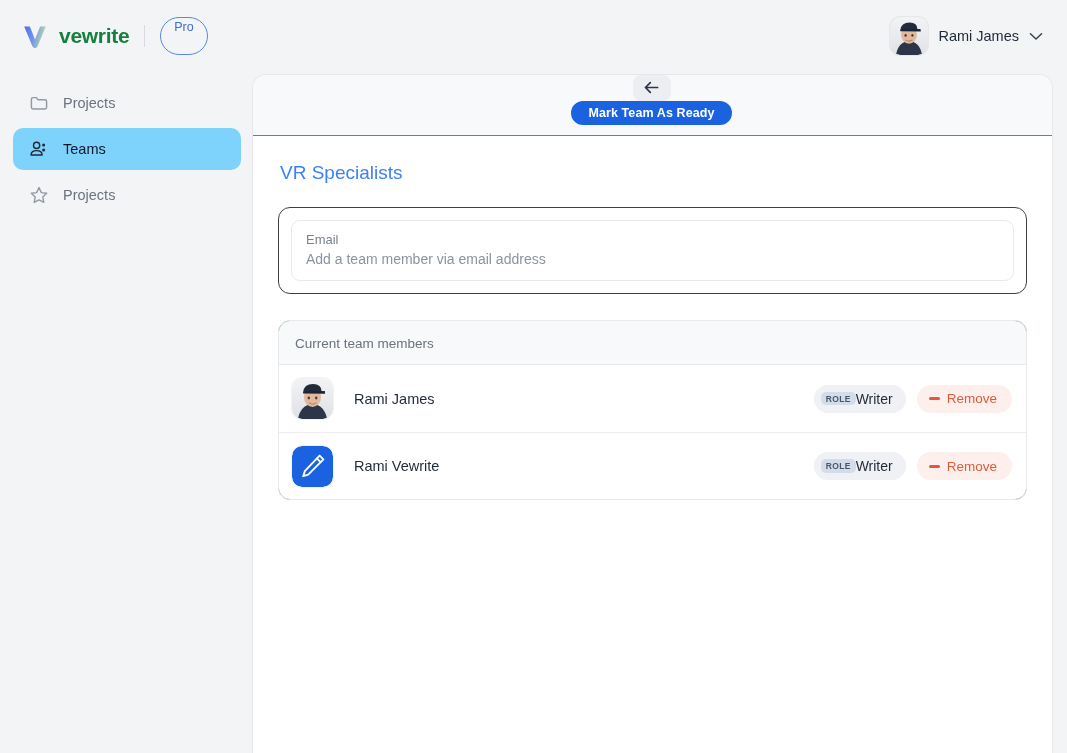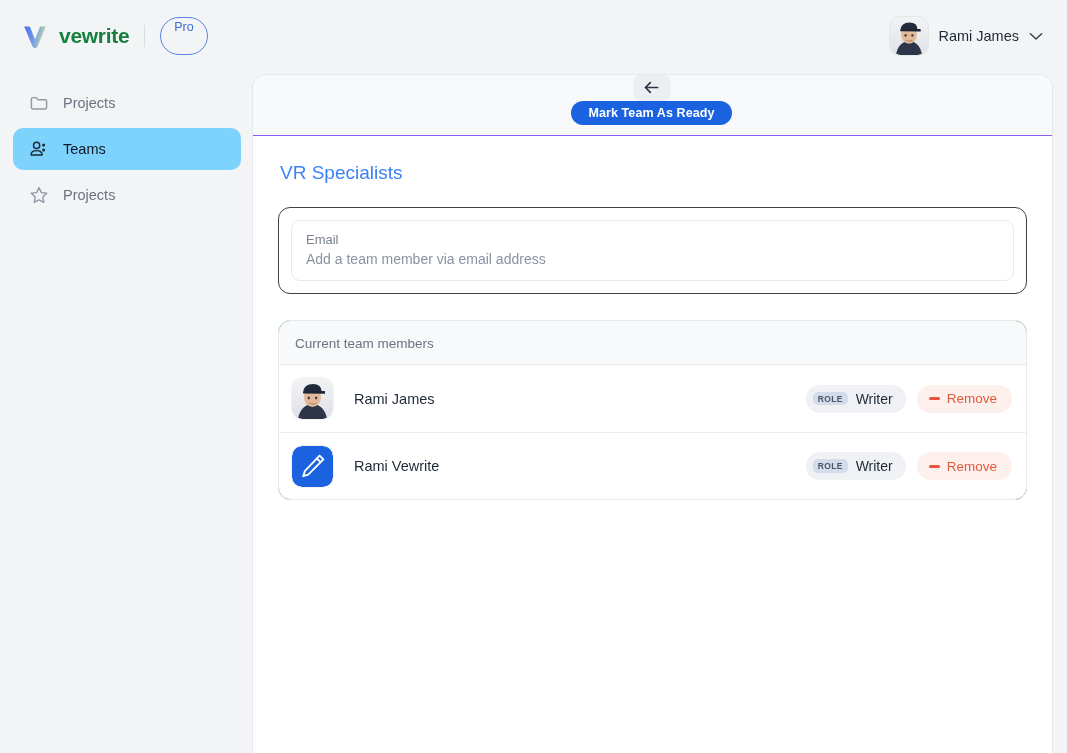--- a/index.html
+++ b/index.html
@@ -122,21 +122,21 @@
   }
   .member-row + .member-row { border-top:1px solid #eceef1; }
   .member-avatar {
     width:41px; height:41px; border-radius:10px; flex:none;
     overflow:hidden; display:block;
     box-shadow:0 0 0 1px rgba(0,0,0,.05);
   }
   .member-name { font-size:14.5px; color:#1f2937; margin-left:21px; }
   .row-spacer { flex:1; }
   .role-pill {
-    display:flex; align-items:center; gap:8px;
+    display:flex; align-items:center; 
     background:#eff1f4; border-radius:999px;
     height:28px; padding:0 13px 0 7px; cursor:pointer;
   }
   .role-tag {
     background:#d3dcea; color:#4a5568; font-size:8.5px;
     font-weight:bold; letter-spacing:0.3px;
     border-radius:5px; padding:3px 5px 2px; line-height:1;
   }
   .role-value { font-size:14px; color:#1f2937; }
   .remove-btn {

